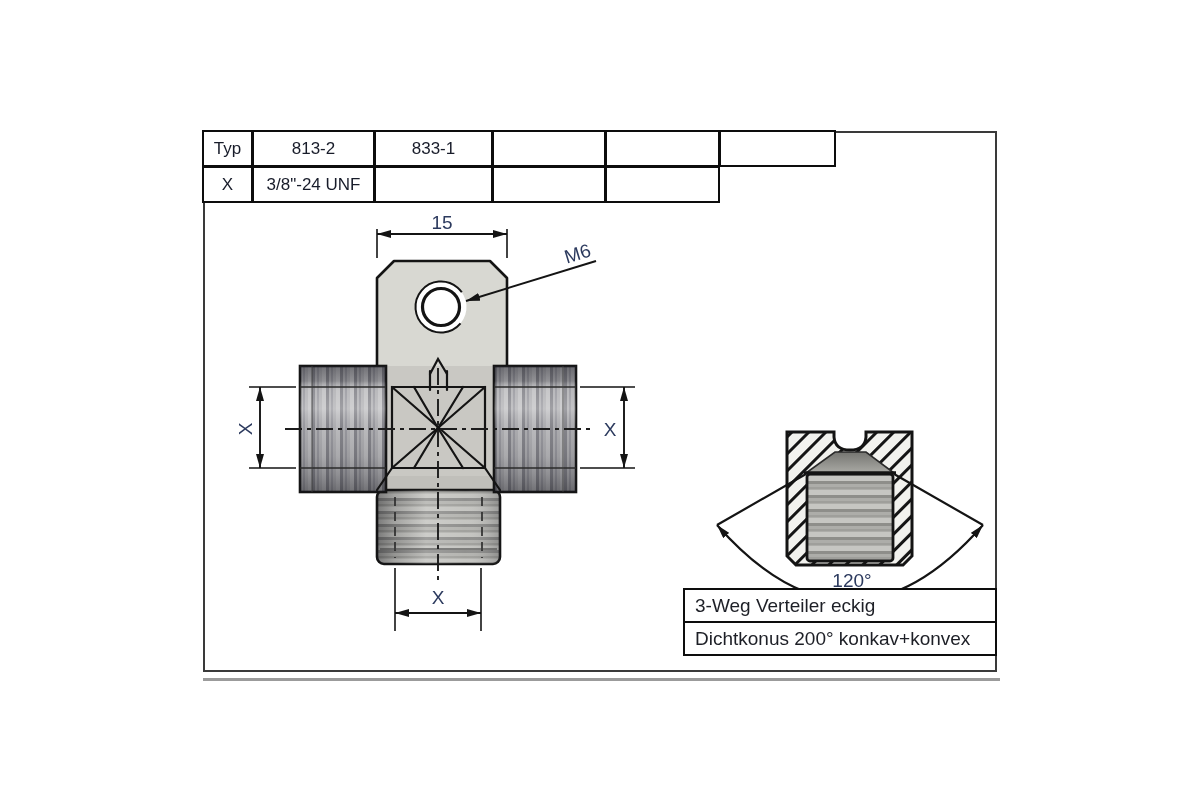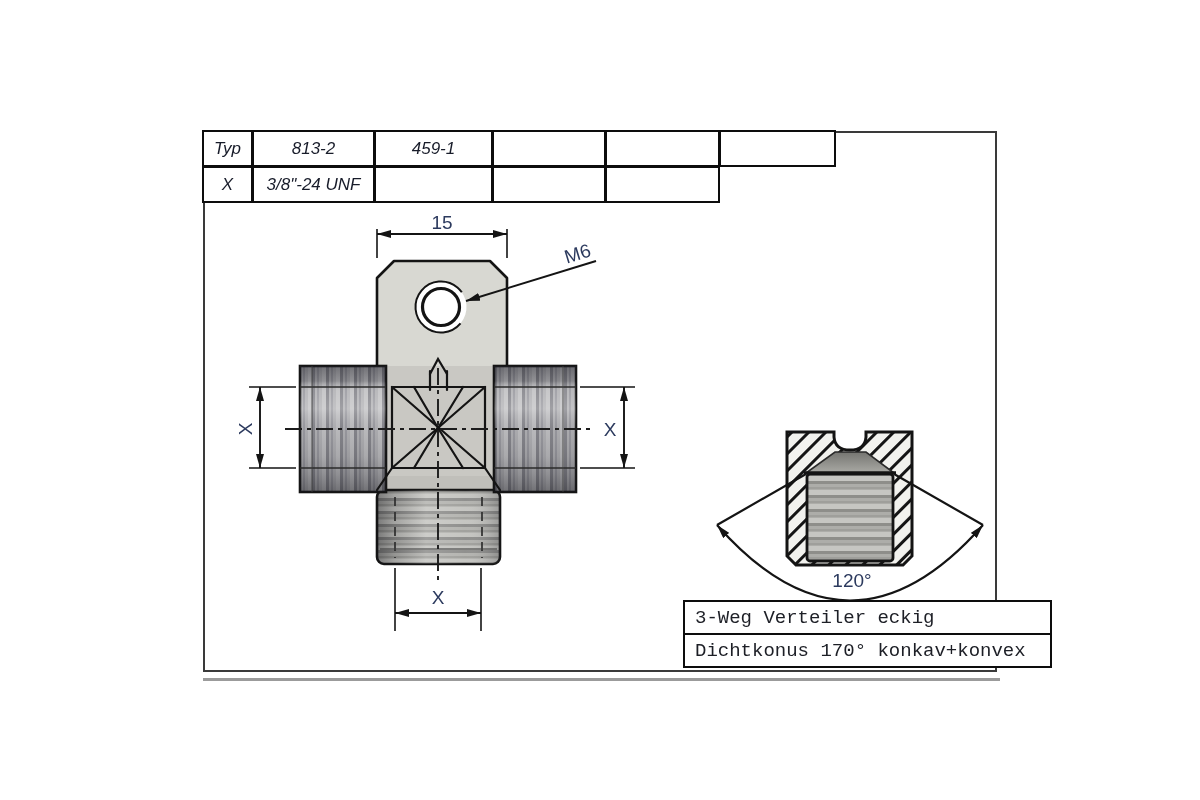--- a/index.html
+++ b/index.html
@@ -21,24 +21,24 @@
     grid-template-columns:50px 122px 118px 113px 114px 116px;
     grid-template-rows:36px 36px;
   }
   .spec-table .cell{
     border:2px solid #0d0d0d;
     margin:-1px 0 0 -1px;
     background:#ffffff;
     display:flex;align-items:center;justify-content:center;
     font-size:17px;color:#181c2a;
     box-sizing:border-box;
-    white-space:nowrap;overflow:hidden;font-style:italic;
+    white-space:nowrap;overflow:hidden;
   }
   .title-block{
-    position:absolute;left:683px;top:600px;width:369px;font-family:Liberation Mono, monospace;
+    position:absolute;left:683px;top:588px;width:314px;
   }
   .title-row{
     border:2px solid #0d0d0d;background:#ffffff;height:31px;
     box-sizing:content-box;
     display:flex;align-items:center;
     padding-left:10px;font-size:19px;color:#1d1f26;
     white-space:nowrap;
   }
   .title-row + .title-row{margin-top:-2px;}
   svg.drawing{position:absolute;left:0;top:0;width:1200px;height:800px;}
@@ -50,21 +50,21 @@
 </head>
 <body>
 
 <div class="page">
 
   <div class="frame"></div>
 
   <div class="spec-table">
     <div class="cell">Typ</div>
     <div class="cell">813-2</div>
-    <div class="cell">459-1</div>
+    <div class="cell">833-1</div>
     <div class="cell"></div>
     <div class="cell"></div>
     <div class="cell"></div>
     <div class="cell">X</div>
     <div class="cell">3/8"-24 UNF</div>
     <div class="cell"></div>
     <div class="cell"></div>
     <div class="cell"></div>
   </div>
 
@@ -200,17 +200,17 @@
       <g stroke="#141414" fill="none">
         <path d="M806,474 L717,525 M894,474 L983,525" stroke-width="2.2"></path>
         <path d="M717,525 Q850,676 983,525" stroke-width="2.2" marker-start="url(#arr)" marker-end="url(#arr)"></path>
       </g>
       <text class="dim" x="852" y="587" text-anchor="middle" fill="#15151c">120°</text>
     </g>
   </svg>
 
   <div class="title-block">
     <div class="title-row">3-Weg Verteiler eckig</div>
-    <div class="title-row">Dichtkonus 170° konkav+konvex</div>
+    <div class="title-row">Dichtkonus 200° konkav+konvex</div>
   </div>
 
   <div class="page-shadow"></div>
 </div>
 
 </body></html>

